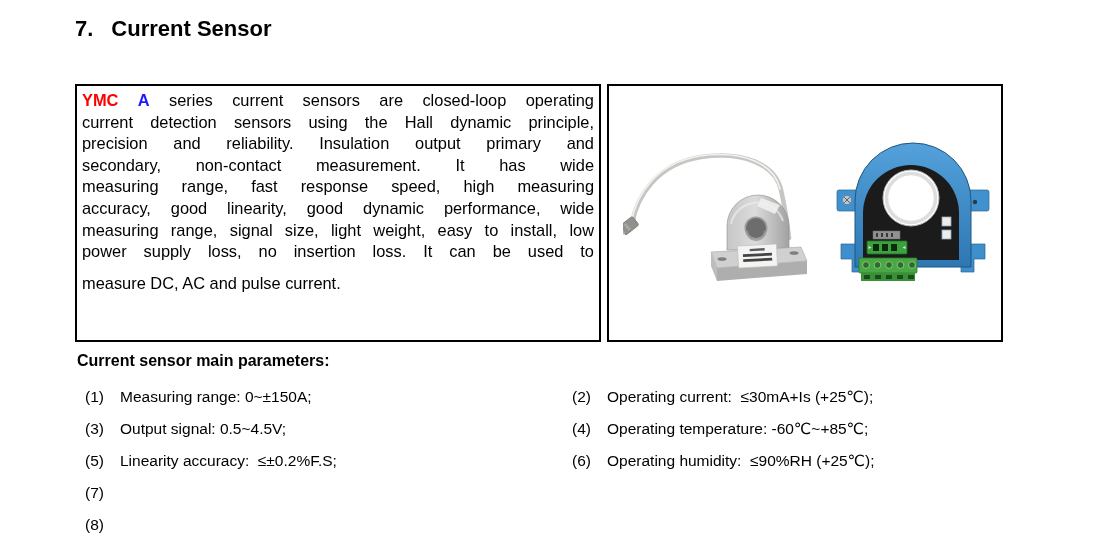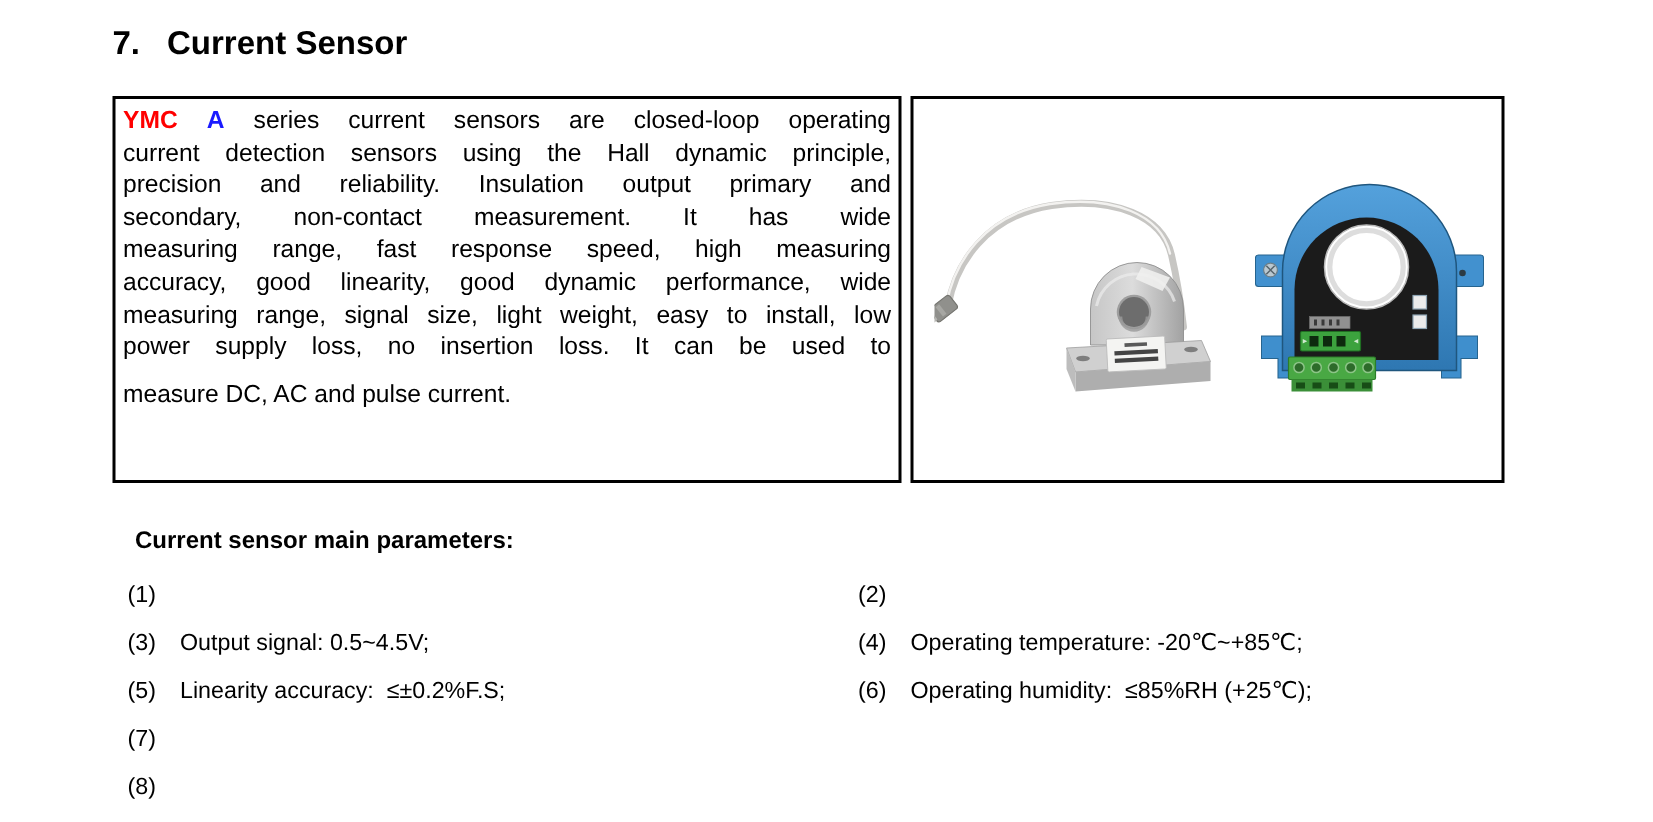--- a/index.html
+++ b/index.html
@@ -5,40 +5,40 @@
   html,body { margin:0; padding:0; background:#ffffff; }
   .page {
     position:relative; width:1102px; height:548px; background:#ffffff;
     font-family:"Liberation Sans","DejaVu Sans",sans-serif; color:#000;
     overflow:hidden;
   }
   
   .heading { position:absolute; left:75px; top:16px; font-size:22px; font-weight:bold; display:flex; }
   .heading .num { margin-right:18px; }
   
-  .content-row { position:absolute; left:75px; top:64px; display:flex; gap:6px; }
+  .content-row { position:absolute; left:75px; top:84px; display:flex; gap:6px; }
   .desc-box {
     width:526px; height:258px; border:2px solid #000; box-sizing:border-box;
     padding:4px 5px 0 5px;
   }
   .desc-box .jline {
     font-size:16.4px; line-height:21.6px;
     text-align:justify; text-align-last:justify;
     white-space:normal; overflow:hidden; height:21.6px;
   }
   .desc-box .jline.last { text-align-last:left;margin-top:10px; }
   .brand-red { font-weight:bold; }
   .brand-blue { font-weight:bold; }
   .img-box {
     width:396px; height:258px; border:2px solid #000; box-sizing:border-box;
     position:relative; background:#fff;
   }
   .photo { position:absolute; }
   
-  .params-title { position:absolute; left:90px; top:352px; font-size:16px; font-weight:bold; }
+  .params-title { position:absolute; left:77px; top:352px; font-size:16px; font-weight:bold; }
   .param-grid {
     position:absolute; left:85px; top:387px; width:995px;
     display:grid; grid-template-columns:487px 1fr; grid-auto-rows:32px;
   }
   .param { display:flex; align-items:flex-start; font-size:15.5px; line-height:19px; }
   .param .pnum { flex:0 0 35px; }
   .param .ptext { white-space:pre-wrap; }
   .param.full { grid-column:1 / -1; }
 </style>
 </head>
@@ -163,39 +163,41 @@
       </svg>
 
     </div>
   </div>
 
   <div class="params-title">Current sensor main parameters:</div>
 
   <div class="param-grid">
     <div class="param">
       <span class="pnum">(1)</span>
+      <span class="ptext">Measuring range: 0~±150A;</span>
     </div>
     <div class="param">
       <span class="pnum">(2)</span>
+      <span class="ptext">Operating current:  ≤30mA+Is (+25℃);</span>
     </div>
     <div class="param">
       <span class="pnum">(3)</span>
       <span class="ptext">Output signal: 0.5~4.5V;</span>
     </div>
     <div class="param">
       <span class="pnum">(4)</span>
-      <span class="ptext">Operating temperature: -20℃~+85℃;</span>
+      <span class="ptext">Operating temperature: -60℃~+85℃;</span>
     </div>
     <div class="param">
       <span class="pnum">(5)</span>
       <span class="ptext">Linearity accuracy:  ≤±0.2%F.S;</span>
     </div>
     <div class="param">
       <span class="pnum">(6)</span>
-      <span class="ptext">Operating humidity:  ≤85%RH (+25℃);</span>
+      <span class="ptext">Operating humidity:  ≤90%RH (+25℃);</span>
     </div>
     <div class="param">
       <span class="pnum">(7)</span>
     </div>
     <div class="param full">
       <span class="pnum">(8)</span>
     </div>
   </div>
 
 </div>

